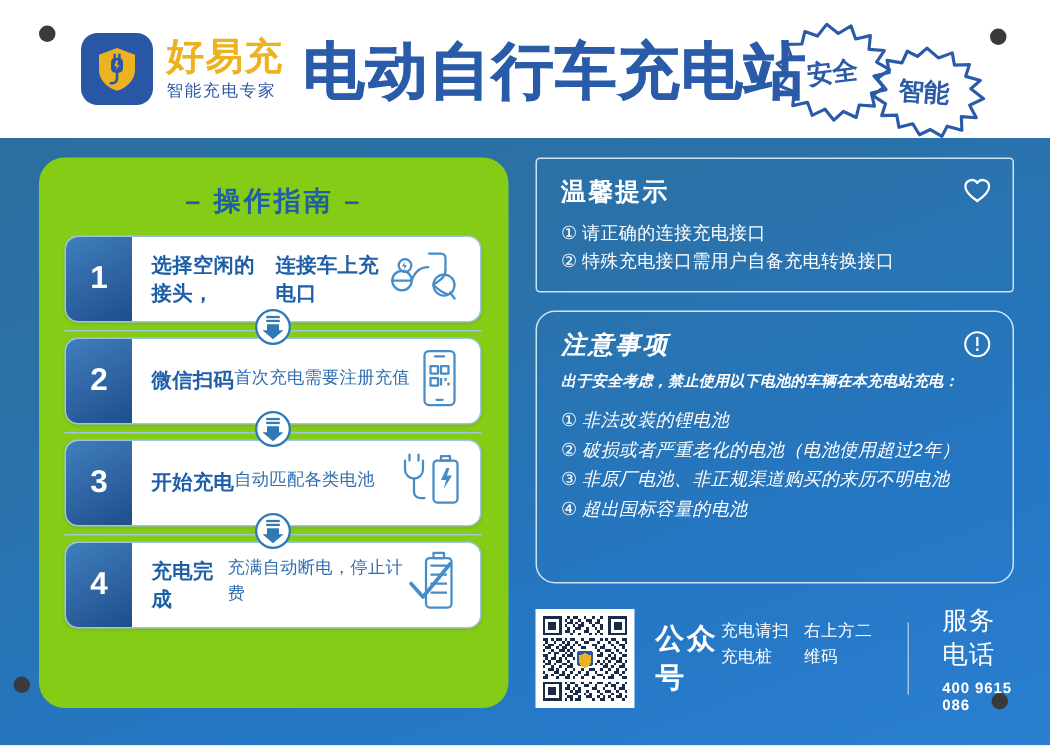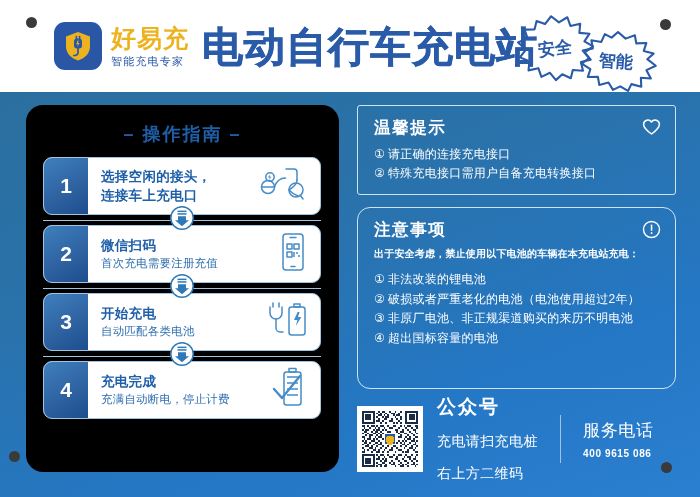--- a/index.html
+++ b/index.html
@@ -35,65 +35,65 @@
            background:linear-gradient(160deg,#2a6f9e 0%,#2a72ab 35%,#2477c4 70%,#2b7fd0 100%);}
 
   .dot{position:absolute;width:11px;height:11px;border-radius:50%;background:#3a3a3a;}
   #dot-tl{left:26px;top:17px;}
   #dot-tr{left:660px;top:19px;}
   #dot-bl{left:9px;top:451px;}
   #dot-br{left:661px;top:462px;}
 
   
   .guide-card{position:absolute;left:26px;top:105px;width:313px;height:367px;
-              background:#000000;border-radius:17px;}
+              background:#84cc16;border-radius:17px;}
   .guide-title{margin-top:17px;text-align:center;font-size:18px;font-weight:bold;
                color:#1f5fa8;letter-spacing:2px;}
 
   .steps{position:absolute;left:17px;top:52px;width:278px;}
   .step{position:relative;height:56px;border:1.3px solid #9fc4e2;border-radius:9px;
         background:#ffffff;display:flex;overflow:hidden;box-shadow:0 1px 2px rgba(0,0,0,.10);}
   .step-num{width:44px;flex:0 0 44px;
             background:linear-gradient(150deg,#3f7fbd 0%,#2f63a2 55%,#1d4e8e 100%);
             display:flex;align-items:center;justify-content:center;
             color:#ffffff;font-size:21px;font-weight:bold;}
   .step-body{flex:1;display:flex;align-items:center;justify-content:space-between;
              padding:0 8px 0 13px;}
-  .step-texts{display:flex;flex-direction:column;justify-content:center;}
+  .step-texts{display:flex;flex-direction:row;justify-content:center;}
   .step-t1{font-size:13.5px;font-weight:bold;color:#1f5fa8;line-height:1.42;letter-spacing:.3px;}
   .step-t2{font-size:11.5px;color:#2f6fb0;line-height:1.45;letter-spacing:.2px;}
   .step-icon{flex:0 0 auto;margin-right:2px;opacity:.95;}
 
   .connector{height:10px;display:flex;align-items:center;justify-content:center;position:relative;}
   .connector .line{position:absolute;left:0;right:0;top:50%;height:1.3px;background:#9fc4e2;}
   .connector .arrow{position:relative;z-index:2;}
 
   
   .tips-card{position:absolute;left:357px;top:105px;width:317px;height:88px;
              border:1.4px solid #cfe4f3;border-radius:3px;}
   .notice-card{position:absolute;left:357px;top:207px;width:317px;height:180px;
-               border:1.4px solid #cfe4f3;border-radius:13px;}
+               border:1.4px solid #cfe4f3;border-radius:13px;font-style:italic;}
   .card-head{position:relative;padding:11px 14px 0 16px;display:flex;align-items:flex-start;
              justify-content:space-between;}
   .card-title{font-size:16.5px;font-weight:bold;color:#ffffff;letter-spacing:1.6px;}
   .card-ico{flex:0 0 auto;margin-top:1px;}
   .card-list{padding:5px 12px 0 16px;}
   .li{font-size:12px;color:#ffffff;line-height:1.62;letter-spacing:.25px;white-space:nowrap;}
   .li .mark{display:inline-block;width:14px;}
   .notice-lead{padding:3px 14px 0 16px;font-size:10px;color:#ffffff;
                line-height:1.52;font-weight:bold;letter-spacing:.2px;}
   .notice-list{padding:9px 10px 0 16px;}
 
   
   .bottom{position:absolute;left:357px;top:400px;width:320px;height:78px;display:flex;align-items:center;}
   .qr{width:66px;height:66px;background:#ffffff;padding:3px;box-sizing:border-box;flex:0 0 auto;}
   .qr svg{display:block;}
-  .pub{margin-left:14px;display:flex;flex-direction:column;}
+  .pub{margin-left:14px;display:flex;flex-direction:row;}
   .pub-title{font-size:19px;font-weight:bold;color:#ffffff;letter-spacing:2px;}
-  .pub-l1,.pub-l2{font-size:14px;color:#ffffff;line-height:1.5;letter-spacing:.4px;margin-top:11px;}
+  .pub-l1,.pub-l2{font-size:11px;color:#ffffff;line-height:1.5;letter-spacing:.4px;}
   .divider{width:1.3px;height:48px;background:rgba(255,255,255,.55);margin-left:22px;}
   .svc{margin-left:22px;display:flex;flex-direction:column;justify-content:center;}
   .svc-lab{font-size:17px;color:#ffffff;letter-spacing:.6px;}
   .svc-num{font-size:10px;font-weight:bold;color:#ffffff;letter-spacing:.6px;margin-top:6px;}
 </style>
 </head>
 <body>
 
 <div class="poster">
 

